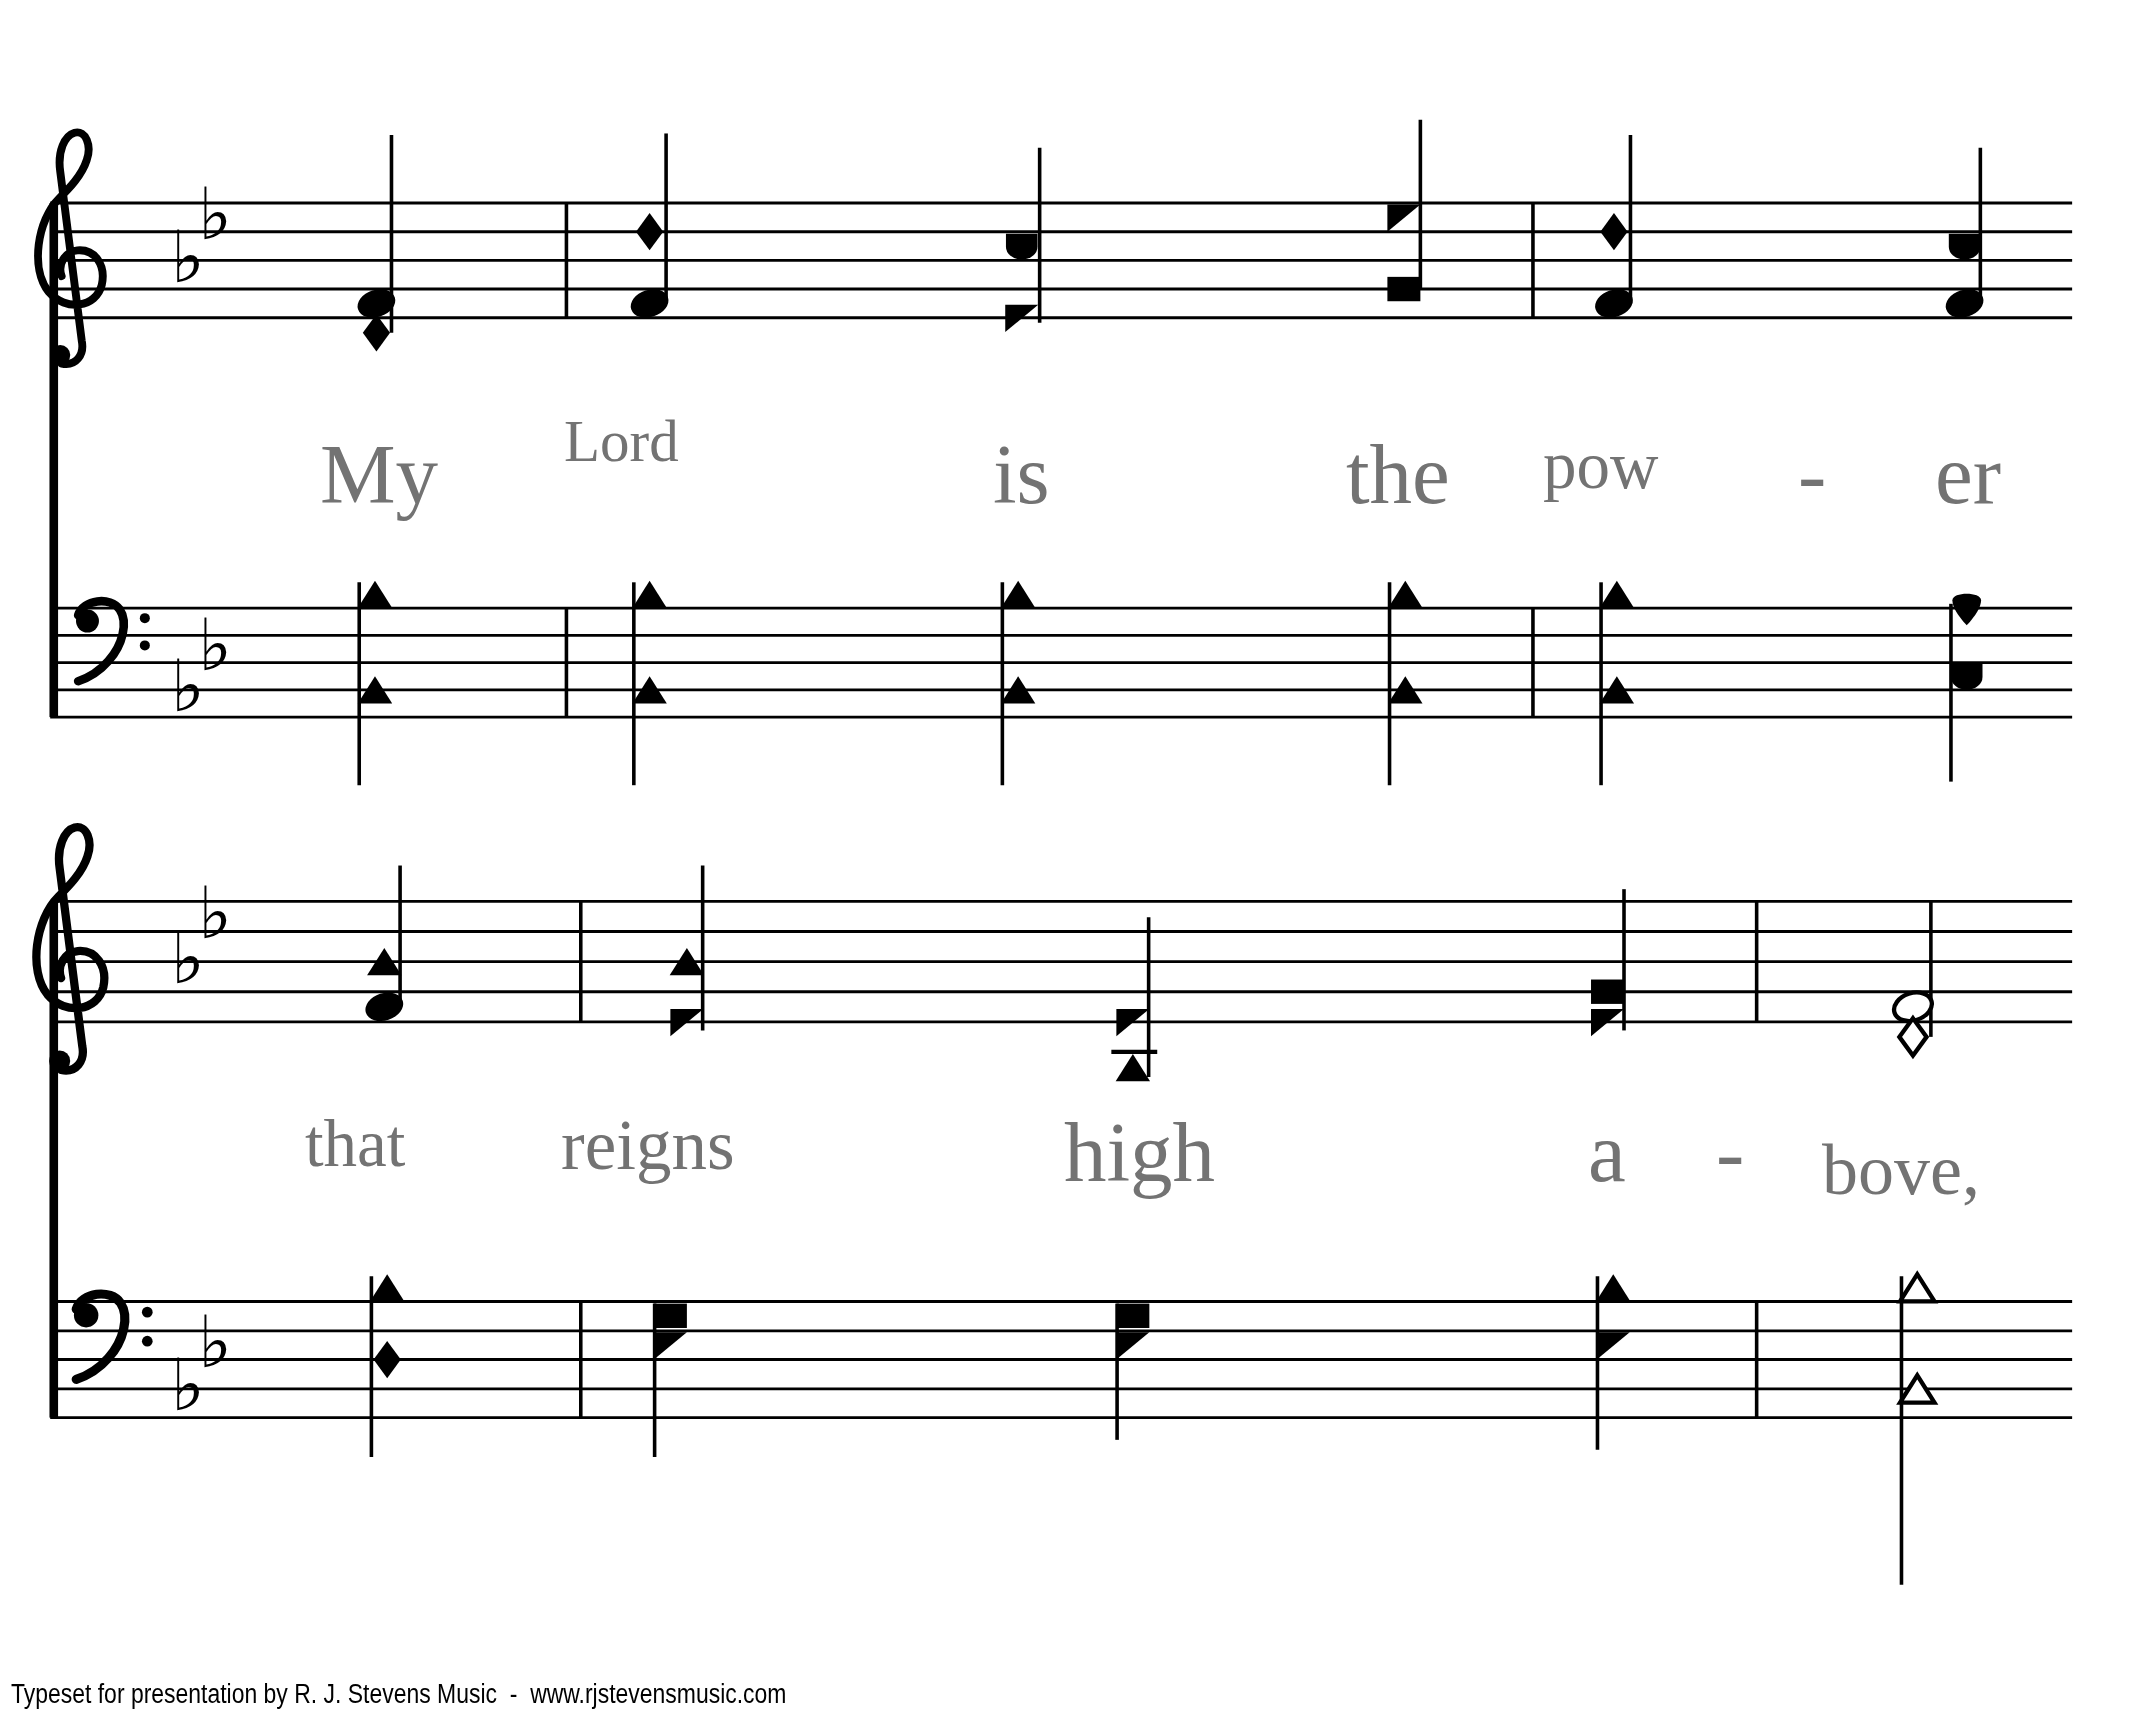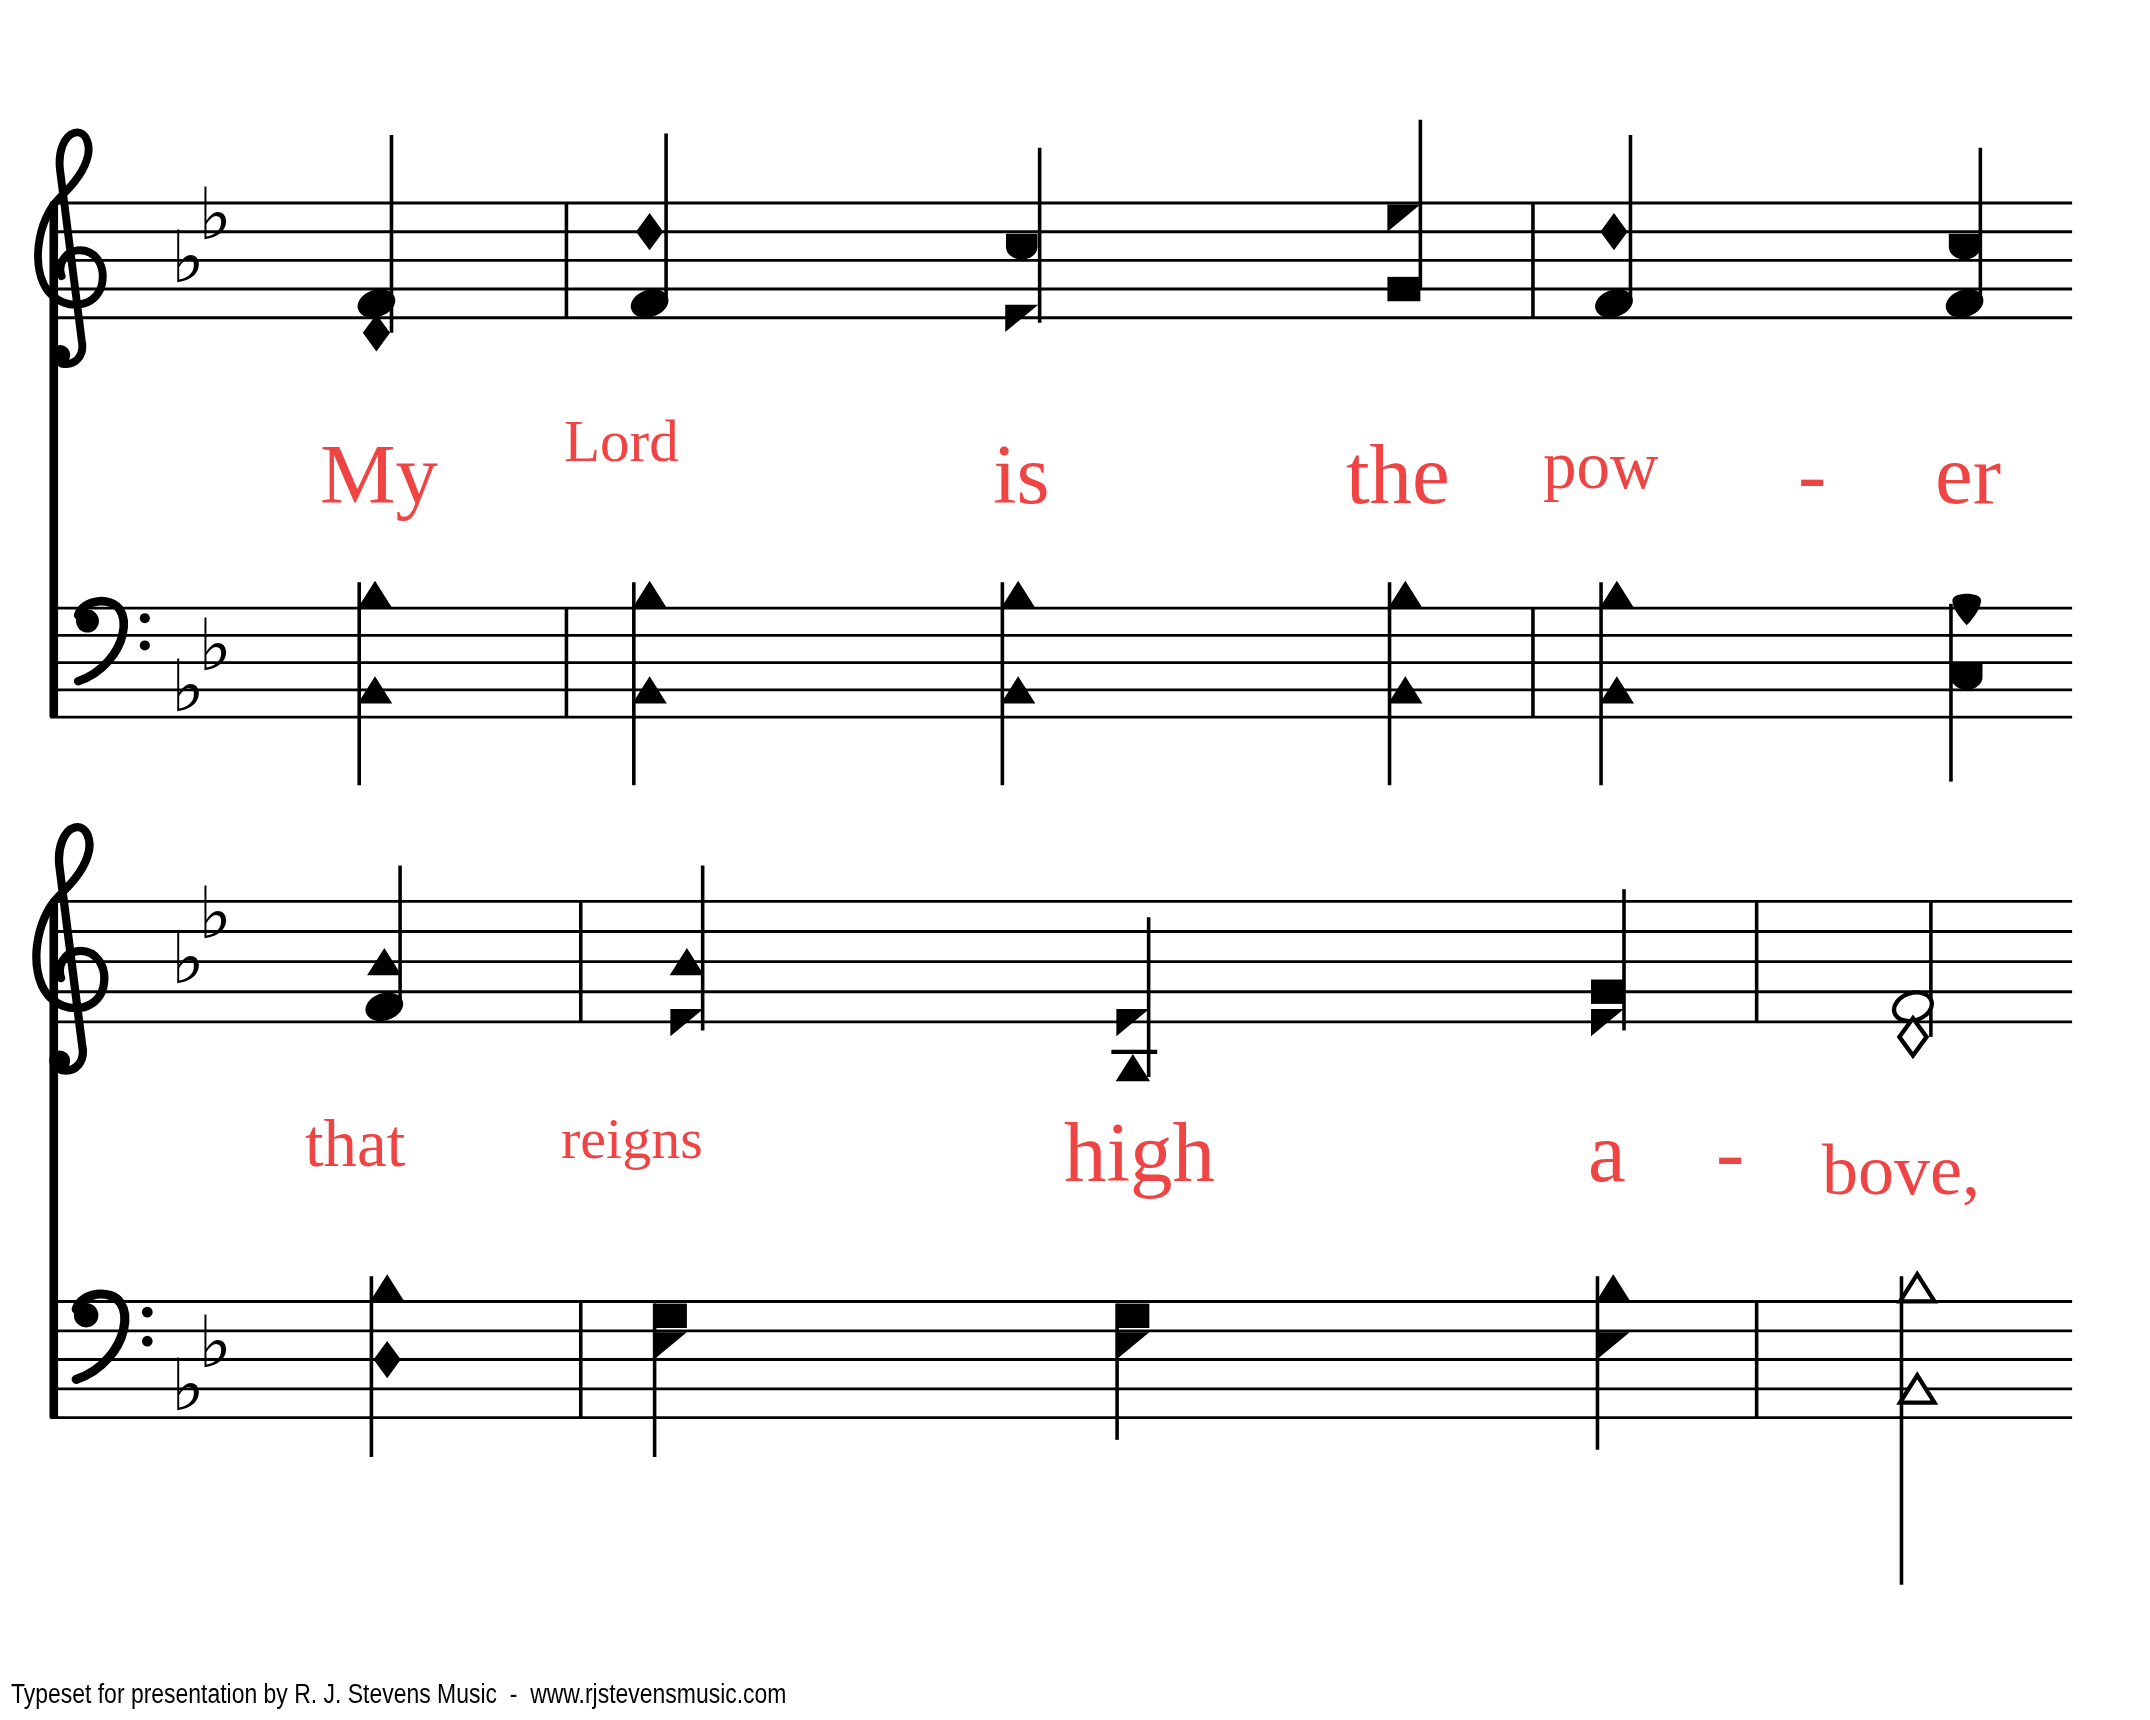--- a/index.html
+++ b/index.html
@@ -1,20 +1,20 @@
 <!DOCTYPE html>
 <html style="font-size:11.5px"><head>
 <meta charset="utf-8">
 <style>
   html,body{margin:0;padding:0;background:#fff;}
   .page{position:relative;width:2151px;height:1721px;background:#fff;overflow:hidden;
         font-family:"Liberation Serif",serif;color:#000;}
   #score{position:absolute;left:0;top:0;}
   #lyrics .lyric-word{position:absolute;font-family:"Liberation Serif",serif;
-        font-size:85px;line-height:1;white-space:pre;color:#ef4444;}
+        font-size:85px;line-height:1;white-space:pre;color:#737373;}
   .footer{position:absolute;left:10.8px;top:1679px;
         font-family:"Liberation Sans",sans-serif;font-size:27px;font-weight:300;
         color:#000;transform:scaleX(.85);transform-origin:left top;}
   .footer span{white-space:pre;}
 </style>
 </head>
 <body>
 
 <div class="page">
   <svg id="score" width="2151" height="1721" viewBox="0 0 3000 2400" xmlns="http://www.w3.org/2000/svg">
@@ -290,21 +290,21 @@
     </svg>
   <div id="lyrics">
       <span class="lyric-word" style="left: 320px; top: 432px; font-size: 85px;">My</span>
       <span class="lyric-word" style="left: 564px; top: 412px; font-size: 59px;">Lord</span>
       <span class="lyric-word" style="left: 993px; top: 432px; font-size: 85px; text-align: right;">is</span>
       <span class="lyric-word" style="left: 1346px; top: 432px; font-size: 85px;">the</span>
       <span class="lyric-word" style="left: 1543px; top: 432px; font-size: 67px;">pow</span>
       <span class="lyric-word" style="left: 1798px; top: 432px; font-size: 85px;">-</span>
       <span class="lyric-word" style="left: 1935px; top: 432px; font-size: 85px;">er</span>
       <span class="lyric-word" style="left: 305px; top: 1110px; font-size: 67px;">that</span>
-      <span class="lyric-word" style="left: 561px; top: 1110px; font-size: 58px;">reigns</span>
+      <span class="lyric-word" style="left: 561px; top: 1110px; font-size: 71px;">reigns</span>
       <span class="lyric-word" style="left: 1064px; top: 1110px; font-size: 85px;">high</span>
       <span class="lyric-word" style="left: 1588px; top: 1110px; font-size: 85px;">a</span>
       <span class="lyric-word" style="left: 1716px; top: 1110px; font-size: 85px;">-</span>
       <span class="lyric-word" style="left: 1822px; top: 1110px; font-size: 72px; margin-top: 24px;">bove,</span>
     </div>
   <div class="footer">
     <span>Typeset for presentation by R. J. Stevens Music  -  www.rjstevensmusic.com</span>
   </div>
 </div>
 

